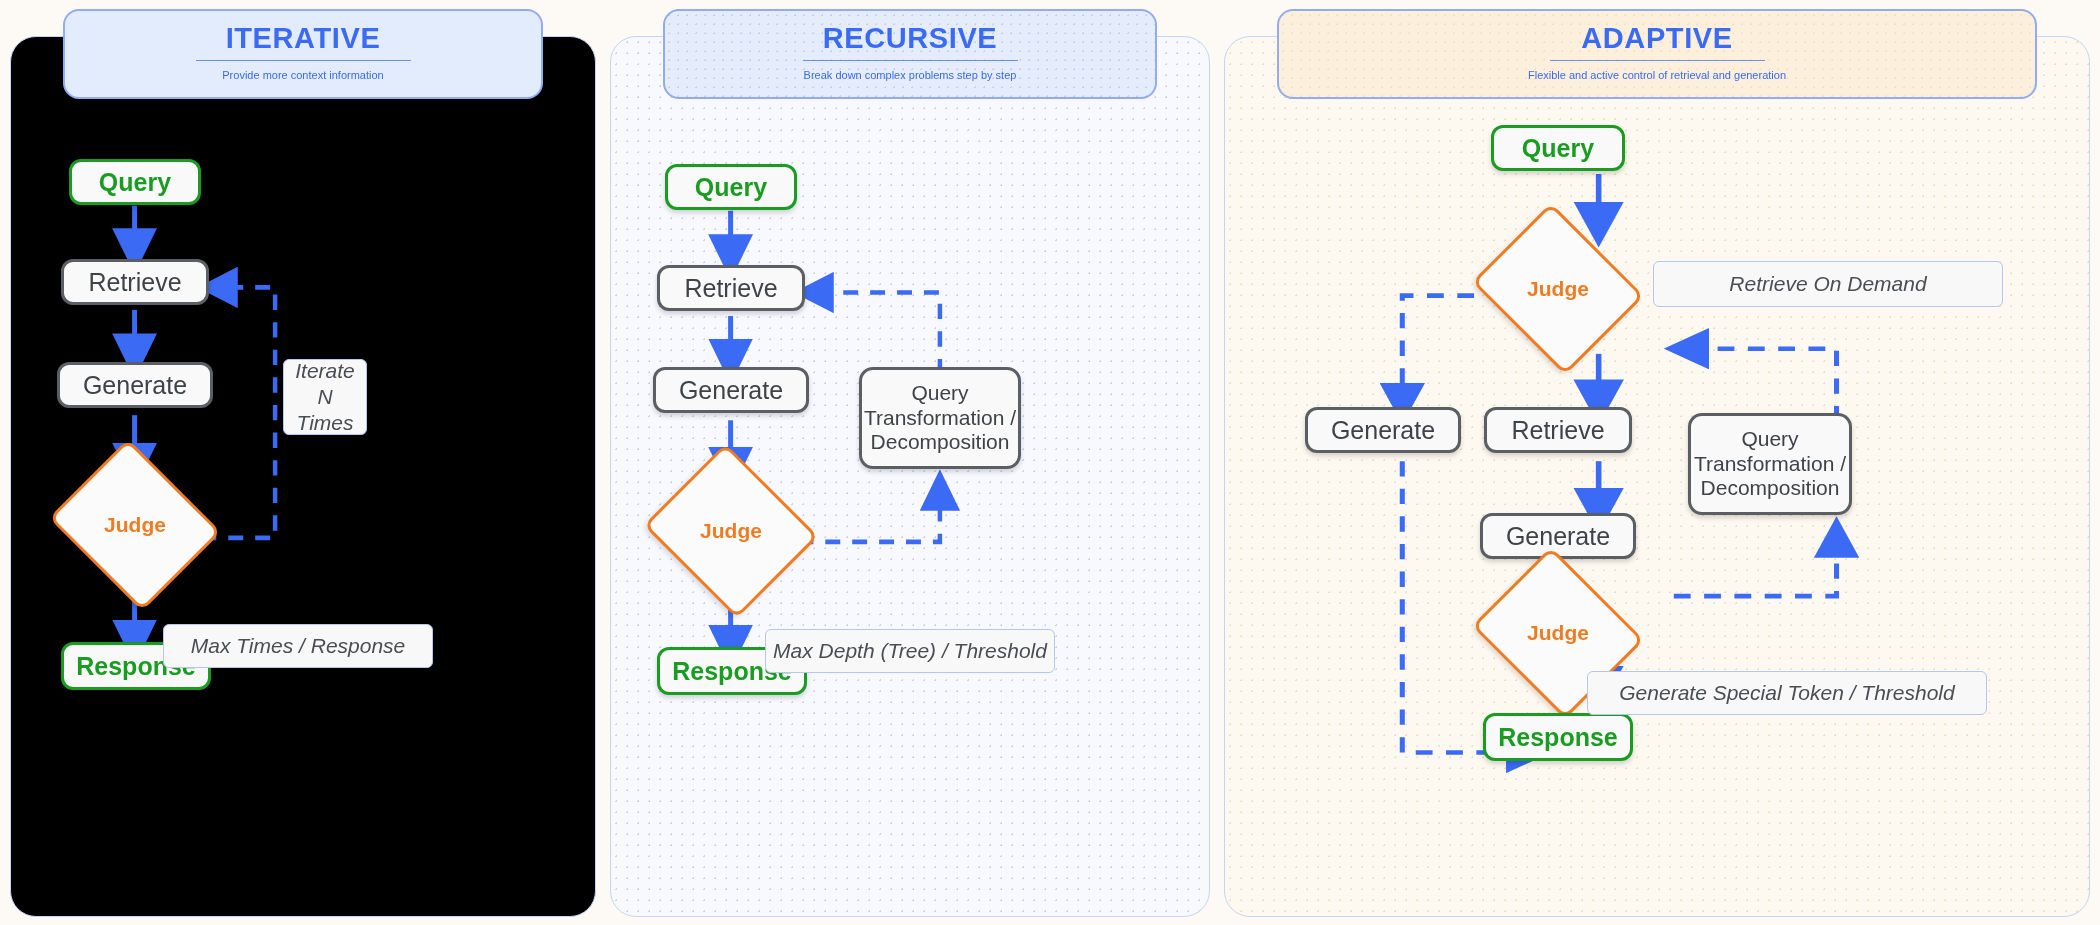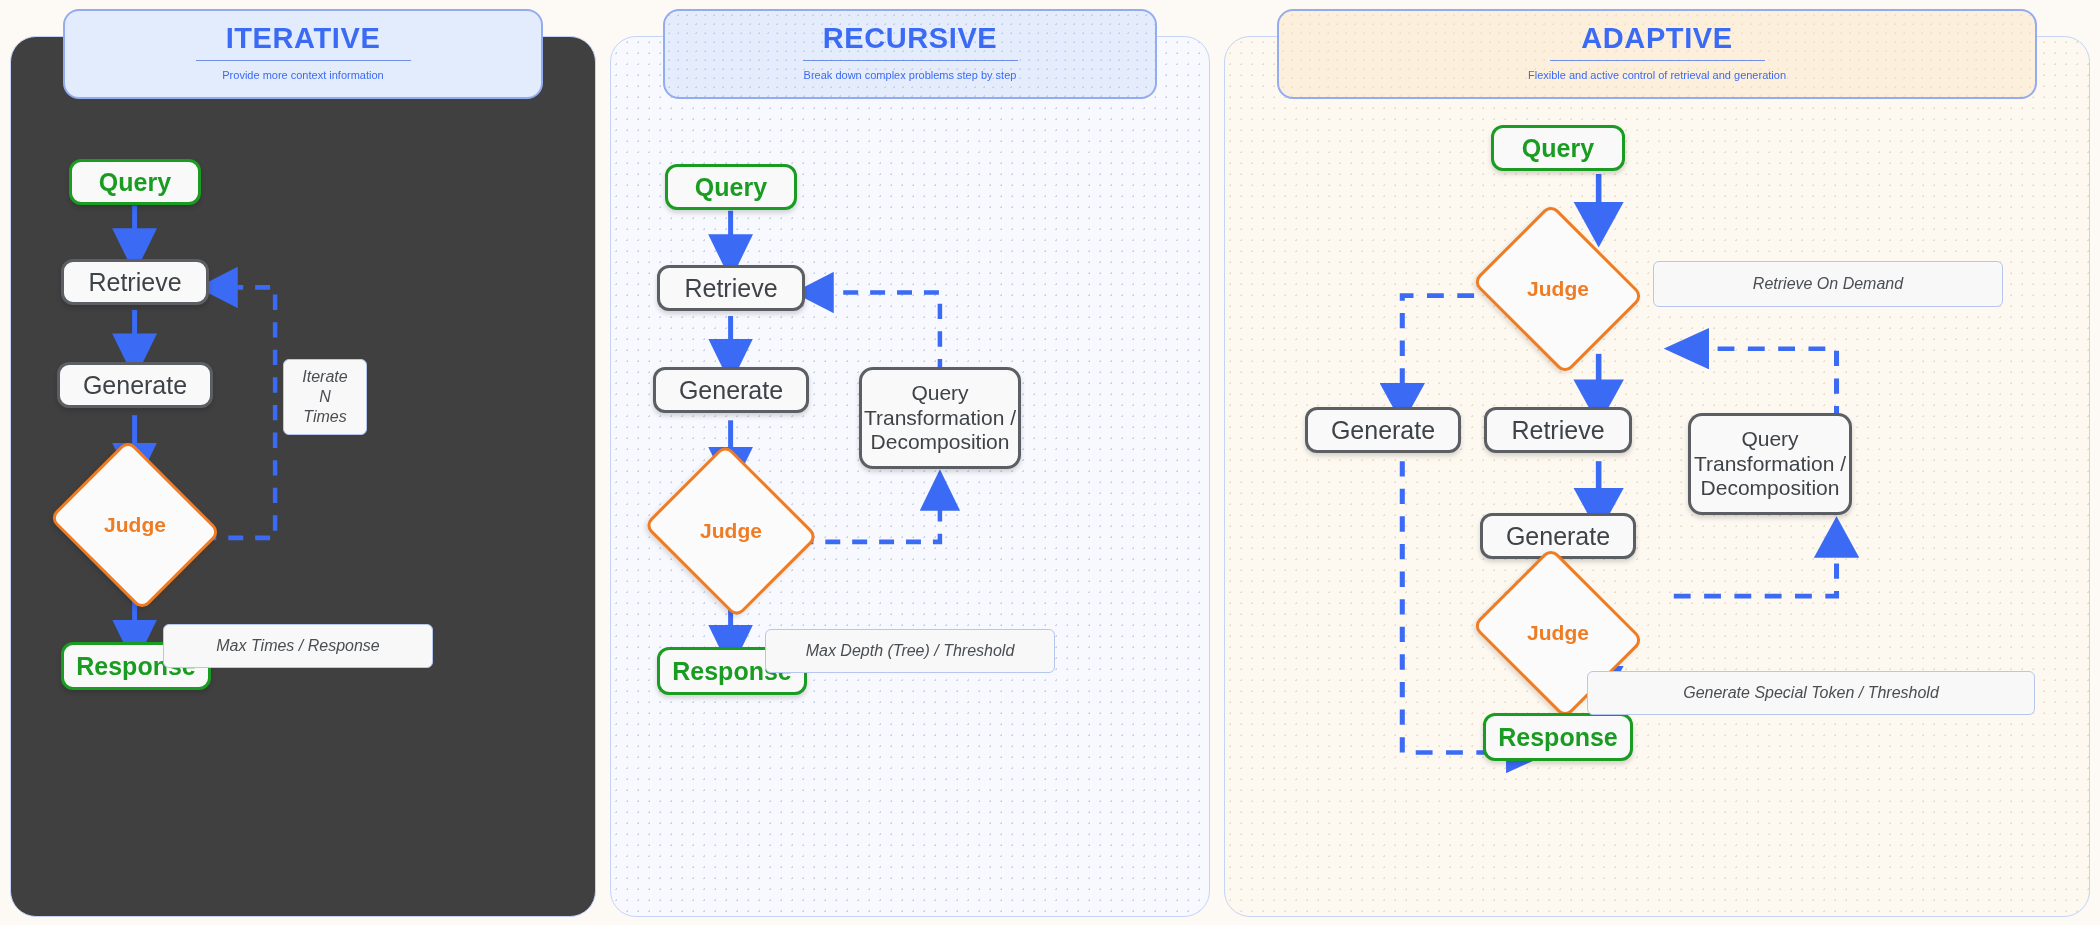--- a/index.html
+++ b/index.html
@@ -20,21 +20,21 @@
 
   
   .panel{
     position:relative;
     border:1.6px solid #c5d4f5;
     border-radius:26px;
     box-sizing:border-box;
     margin-top:28px;
     overflow:visible;
   }
-  .panel.p1{flex:0 0 586px; background:#404040;}
+  .panel.p1{flex:0 0 586px; background:#000000;}
   .panel.p2{flex:0 0 600px; background:#f7f9fe;
     background-image:radial-gradient(#c9d3ec 1px, transparent 1px);
     background-size:11px 11px;}
   .panel.p3{flex:1 1 auto; background:#fdf9f0;
     background-image:radial-gradient(#eadfc6 1px, transparent 1px);
     background-size:11px 11px;padding-left:44px;}
 
   .panel-header{
     position:absolute;
     top:-28px;
@@ -113,21 +113,21 @@
 
   .note{
     position:absolute;
     box-sizing:border-box;
     display:flex;align-items:center;justify-content:center;text-align:center;
     background:#f8f8f8;
     border:1.3px solid #b6c6ee;
     border-radius:6px;
     color:#4a4e52;
     font-style:italic;
-    font-size:16px;
+    font-size:21px;
     z-index:4;
     line-height:1.25;
     white-space:pre-line;
   }
 </style>
 </head>
 <body>
 
 <div class="board">
 
@@ -267,19 +267,19 @@
 
       <div class="node procsm" style="left:463px;top:376px;width:164px;height:102px;">Query
 Transformation /
 Decomposition</div>
 
       <div class="diamond" style="left:267px;top:540px;width:132px;height:112px;">
         <div class="dshape"></div>
         <div class="dlabel">Judge</div>
       </div>
 
-      <div class="note" style="left:362px;top:634px;width:448px;height:44px;">Generate Special Token / Threshold</div>
+      <div class="note" style="left:362px;top:634px;width:400px;height:44px;">Generate Special Token / Threshold</div>
 
       <div class="node term" style="left:258px;top:676px;width:150px;height:48px;">Response</div>
     </div>
   </section>
 
 </div>
 
 </body></html>

